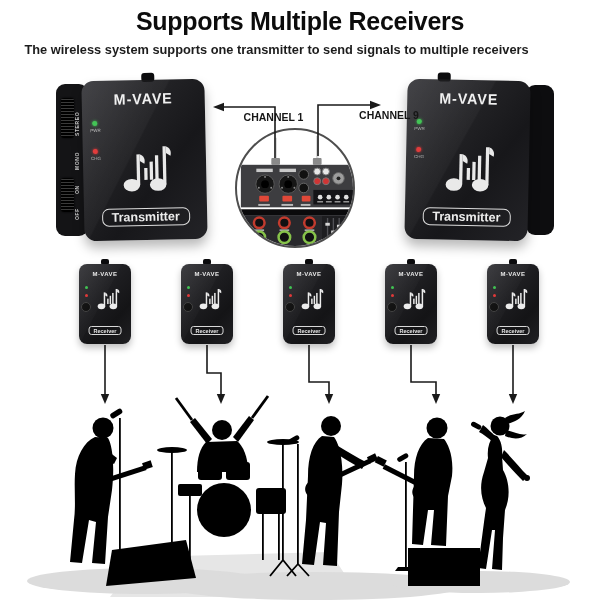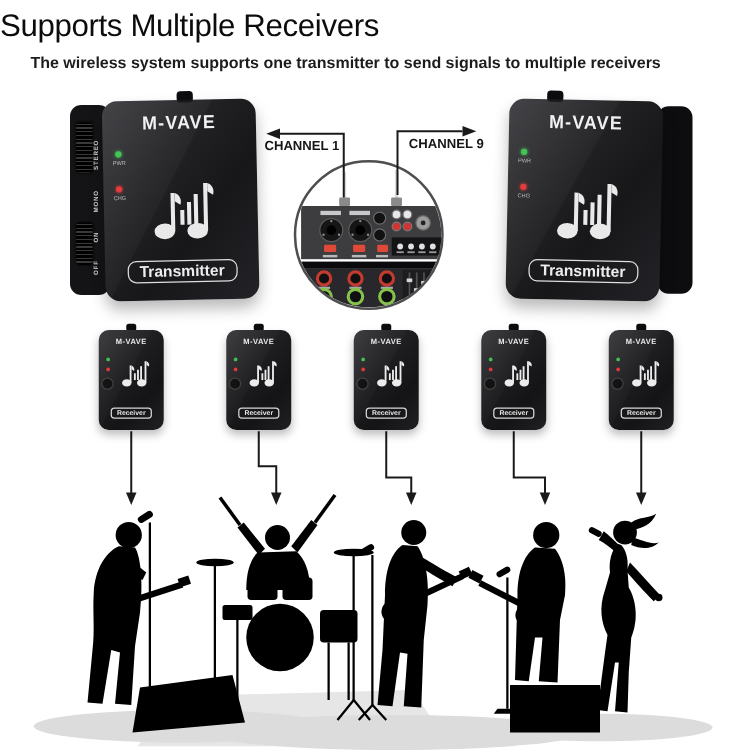--- a/index.html
+++ b/index.html
@@ -1,21 +1,21 @@
 <!DOCTYPE html>
 <html><head>
 <meta charset="utf-8">
 <style>
   html,body{margin:0;padding:0;background:#fff;}
   .canvas{position:relative;width:600px;height:600px;background:#fff;overflow:hidden;
           font-family:"Liberation Sans",sans-serif;}
   .abs{position:absolute;}
 
   
-  .title{left:0;top:7px;width:600px;font-size:25px;font-weight:400;
+  .title{left:0;top:7px;width:600px;text-align:center;font-size:25px;font-weight:700;
          color:#0c0c0c;letter-spacing:-0.3px;}
   .sub{left:0;width:553px;text-align:center;font-size:12.8px;font-weight:600;color:#1c1c1c;}
   .sub1{top:42px;} .sub2{top:59px;}
 
   
   .tx{width:150px;height:160px;z-index:3;}
   .tx-face{position:absolute;width:123px;height:160px;border-radius:12px;
            background:linear-gradient(128deg,#323236 0%,#212124 38%,#17171a 62%,#232327 100%);
            box-shadow:0 7px 12px rgba(0,0,0,0.28);}
   .tx-face:after{content:"";position:absolute;inset:0;border-radius:12px;
@@ -30,21 +30,21 @@
          font-weight:700;font-size:12.5px;border:1.6px solid #dedede;border-radius:7px;
          padding:1px 9px;white-space:nowrap;}
   .switch{position:absolute;width:13px;border-radius:3px;background:
           repeating-linear-gradient(0deg,#000 0 2px,#3a3a3a 2px 3px);box-shadow:0 0 2px #000;}
   .vlabel{position:absolute;writing-mode:vertical-rl;transform:rotate(180deg);
           font-size:5px;font-weight:700;letter-spacing:.6px;color:#cfcfcf;}
 
   
   .mixer-circle{left:235px;top:128px;width:120px;height:120px;border-radius:50%;
                 border:2px solid #4e4e4e;overflow:hidden;background:#fff;z-index:1;box-sizing:border-box;}
-  .ch-label{font-size:10.5px;font-weight:600;color:#161616;text-align:center;z-index:4;}
+  .ch-label{font-size:10.5px;font-weight:600;color:#161616;text-align:center;z-index:4;padding-left:32px;}
 
   
   .rx{width:52px;height:80px;top:264px;z-index:3;}
   .rx-body{position:absolute;inset:0;border-radius:8px;
            background:linear-gradient(132deg,#2e2e32 0%,#1c1c1f 45%,#141416 70%,#202023 100%);
            box-shadow:0 4px 7px rgba(0,0,0,0.25);}
   .rx-body:after{content:"";position:absolute;inset:0;border-radius:8px;
            background:linear-gradient(118deg,rgba(255,255,255,0.08) 0%,rgba(255,255,255,0.02) 45%,rgba(255,255,255,0) 46%);}
   .rx-nub{position:absolute;width:8px;height:6px;top:-5px;left:22px;background:#0c0c0e;border-radius:2px;}
   .rx-brand{position:absolute;top:7px;left:0;width:100%;text-align:center;font-size:6px;

